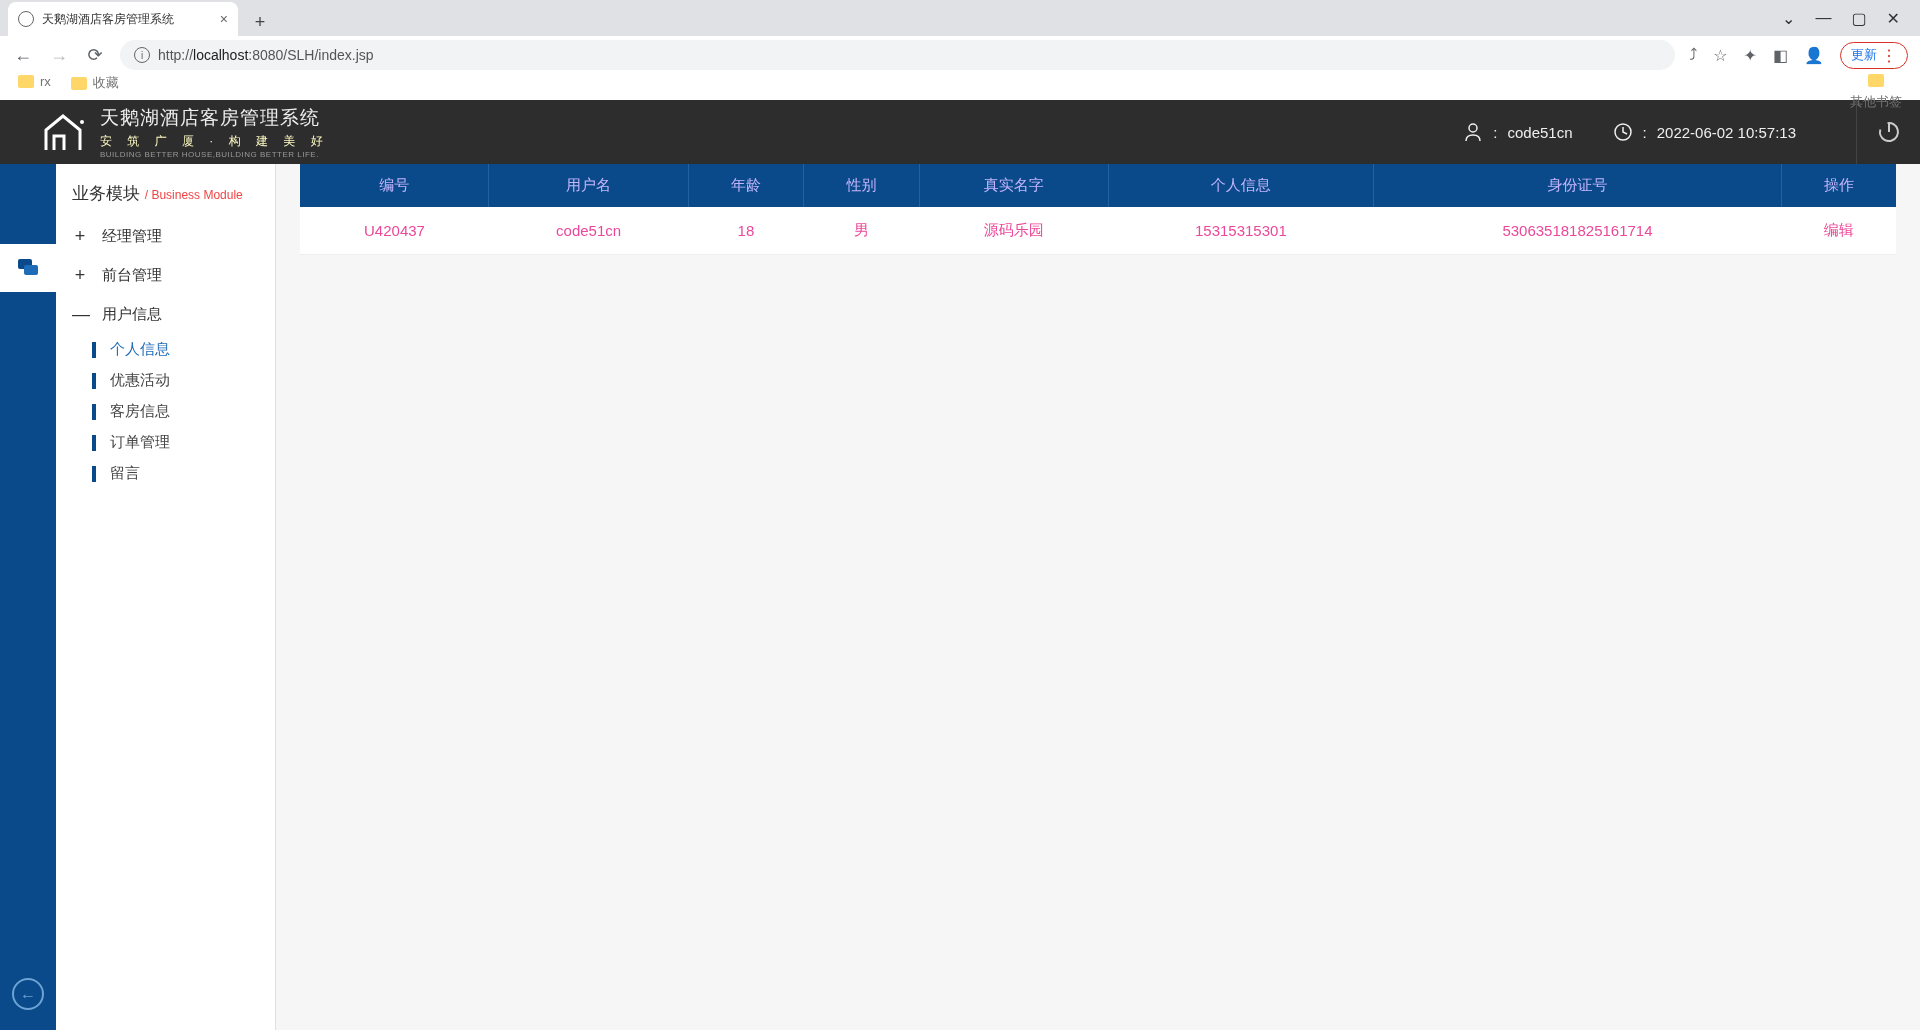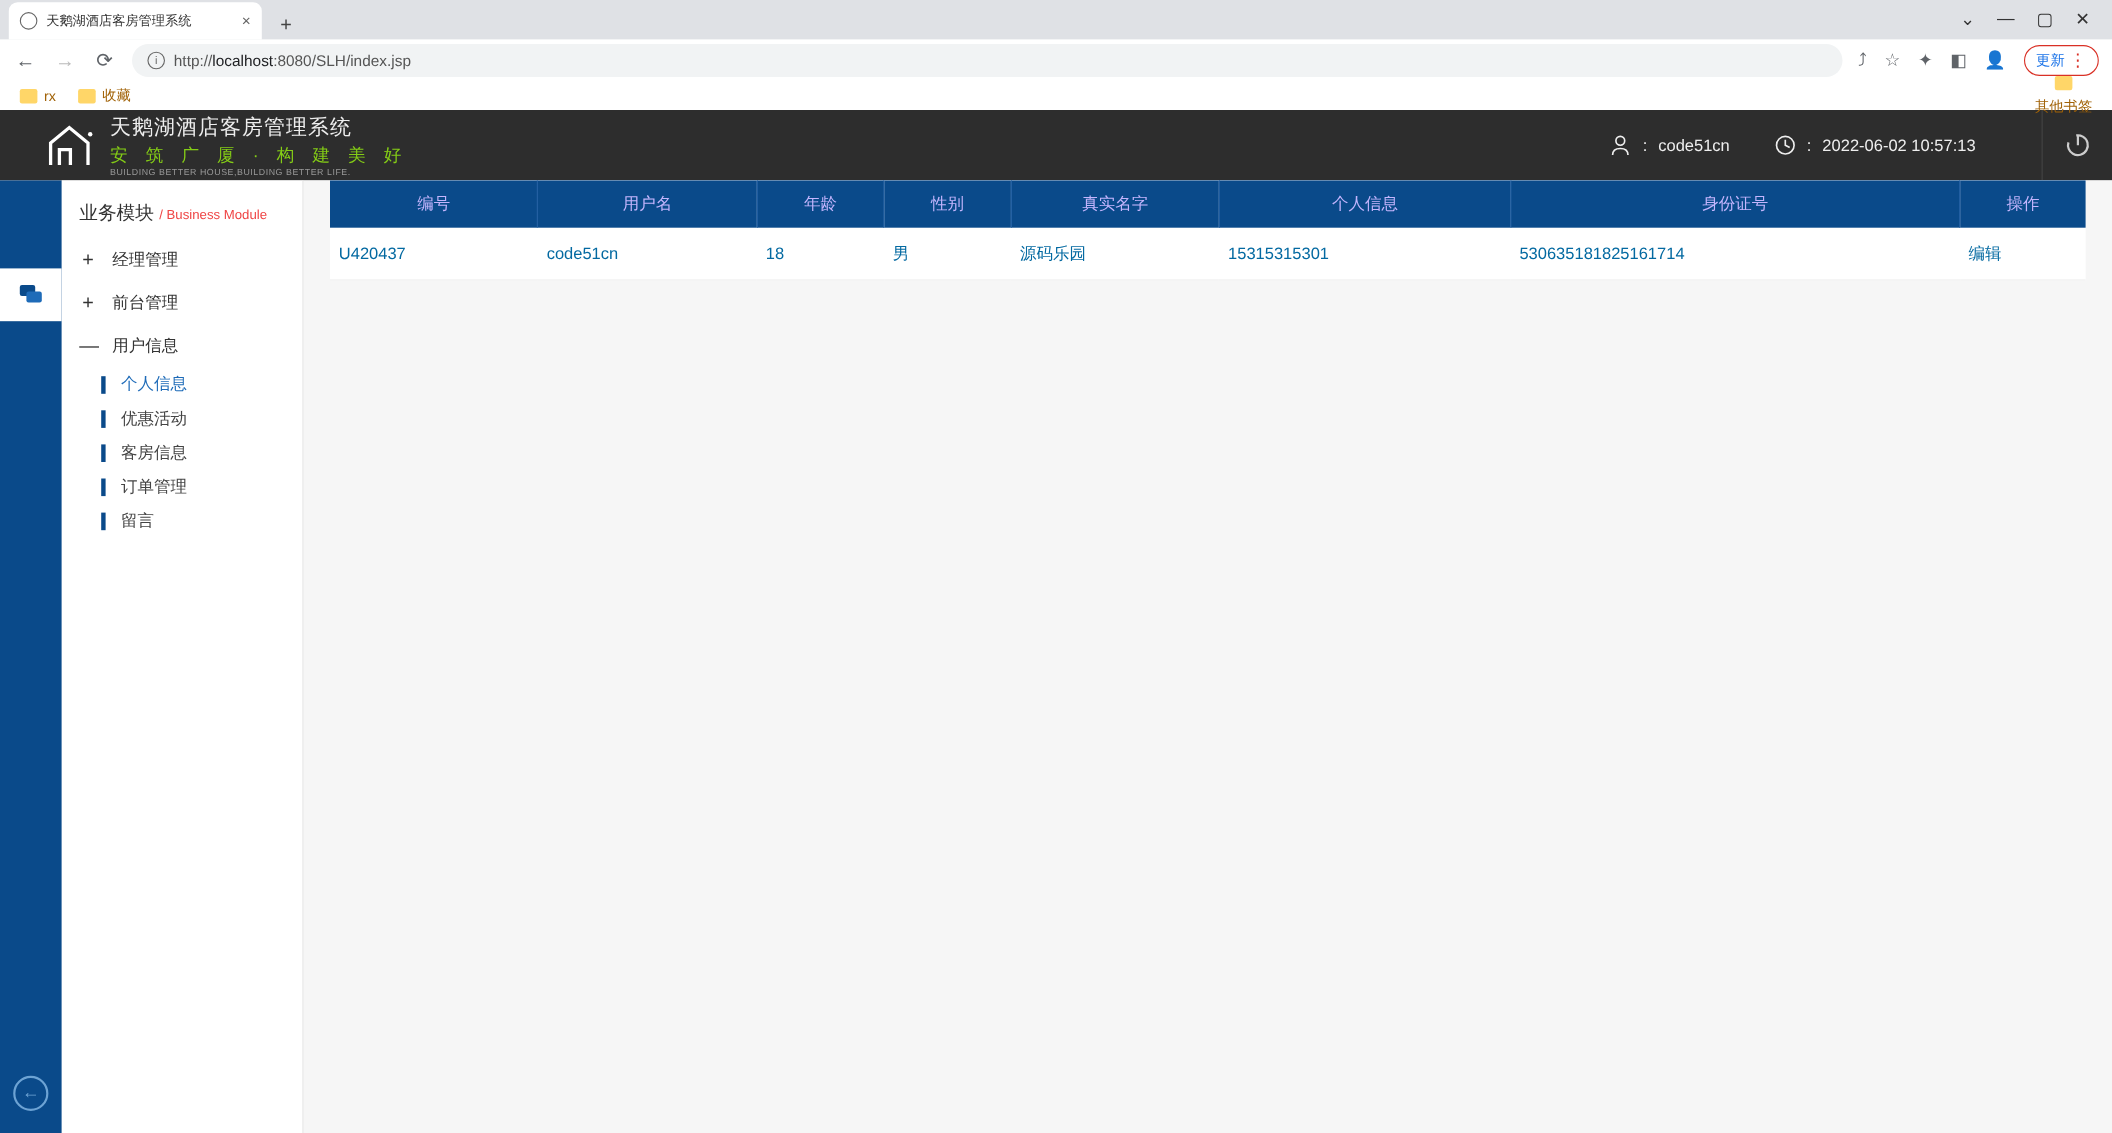--- a/index.html
+++ b/index.html
@@ -17,33 +17,33 @@
 .address-bar { height: 38px; background: #fff; display: flex; align-items: center; padding: 0 12px; gap: 14px; }
 .nav-btn { color: #5f6368; font-size: 18px; width: 22px; text-align: center; }
 .nav-btn.disabled { color: #bbb; }
 .url-box { flex: 1; height: 30px; background: #f1f3f4; border-radius: 15px; display: flex; align-items: center; padding: 0 14px; font-size: 14px; color: #555; gap: 8px; }
 .info-icon { width: 16px; height: 16px; border: 1.5px solid #666; border-radius: 50%; display: flex; align-items: center; justify-content: center; font-size: 10px; color: #666; flex-shrink: 0; }
 .url-text .bold { color: #202124; }
 .addr-right { display: flex; align-items: center; gap: 16px; color: #5f6368; font-size: 16px; }
 .update-btn { border: 1px solid #d93025; color: #1a73e8; border-radius: 14px; padding: 3px 10px; font-size: 13px; display: flex; align-items: center; gap: 4px; }
 .update-btn .dots { color: #d93025; font-size: 16px; }
 
-.bookmark-bar { height: 26px; background: #fff; display: flex; align-items: center; padding: 0 18px; gap: 20px; font-size: 13px; color: #a16207; }
+.bookmark-bar { height: 26px; background: #fff; display: flex; align-items: flex-start; padding: 0 18px; gap: 20px; font-size: 13px; color: #737373; }
 .bm-item { display: flex; align-items: center; gap: 6px; }
 .bm-folder { width: 16px; height: 13px; background: #ffd668; border-radius: 2px; }
 .bm-right { margin-left: auto; flex-direction: column; }
 
 
 .app-header { height: 64px; background: #2d2d2d; display: flex; align-items: center; padding: 0 40px; color: #eee; }
 .logo-block { display: flex; align-items: center; gap: 14px; }
 .logo-icon { width: 46px; height: 40px; position: relative; }
 .logo-icon svg { width: 100%; height: 100%; }
 .logo-text { display: flex; flex-direction: column; }
 .logo-title { font-size: 19px; letter-spacing: 1px; font-weight: 400; }
-.logo-sub { font-size: 16px; letter-spacing: 6px; color: #84cc16; margin-top: 2px; }
+.logo-sub { font-size: 12px; letter-spacing: 6px; color: #fef9c3; margin-top: 2px; }
 .logo-en { font-size: 8px; color: #999; letter-spacing: 0.5px; }
 .header-right { margin-left: auto; display: flex; align-items: center; gap: 40px; font-size: 15px; }
 .hr-item { display: flex; align-items: center; gap: 10px; }
 .hr-icon { width: 20px; height: 20px; }
 .power-block { width: 64px; height: 64px; display: flex; align-items: center; justify-content: center; margin-left: 20px; margin-right: -40px; border-left: 1px solid #444; }
 
 
 .app-body { display: flex; height: calc(1030px - 100px - 64px); }
 .rail { width: 56px; background: #0a4a8a; display: flex; flex-direction: column; align-items: center; padding-top: 80px; position: relative; }
 .rail-tab { width: 56px; height: 48px; display: flex; align-items: center; justify-content: center; }
@@ -61,21 +61,21 @@
 .sub-item.active { color: #1e6bb8; }
 
 .content { flex: 1; background: #f6f6f6; padding: 0; position: relative; }
 .breadcrumb { padding: 18px 24px; font-size: 15px; color: #666; }
 .breadcrumb .link { color: #1e6bb8; }
 .content-inner { background: #fff; margin: 0 24px; }
 
 table.data { width: 100%; border-collapse: collapse; font-size: 15px; }
 table.data th { background: #0a4a8a; color: #c4b5fd; font-weight: 500; padding: 12px 8px; text-align: center; border-right: 1px solid #2461a3; }
 table.data th:last-child { border-right: none; }
-table.data td { padding: 14px 8px; color: #0369a1; border-bottom: 1px solid #eee; }
+table.data td { padding: 14px 8px; text-align: center; color: #ec4899; border-bottom: 1px solid #eee; }
 
 .watermark { position: absolute; top: 210px; left: 50%; transform: translateX(-50%); font-size: 36px; color: #e63939; font-family: "SimSun", monospace; letter-spacing: 2px; pointer-events: none; }
 </style>
 </head>
 <body>
 
 <div class="browser-chrome">
   <div class="tab-bar">
     <div class="tab">
       <span class="globe"></span>

